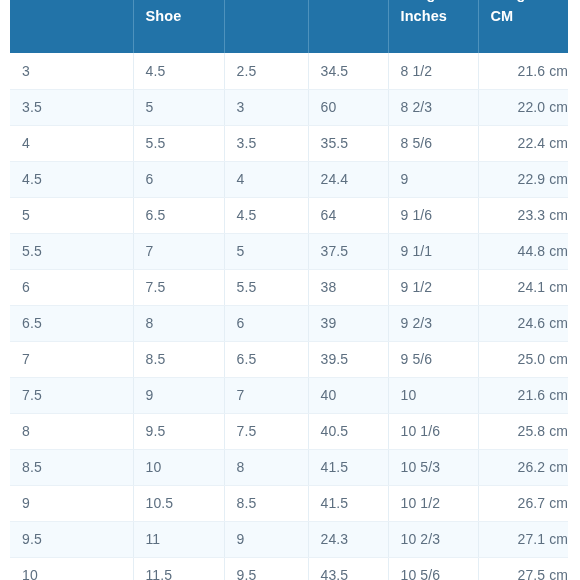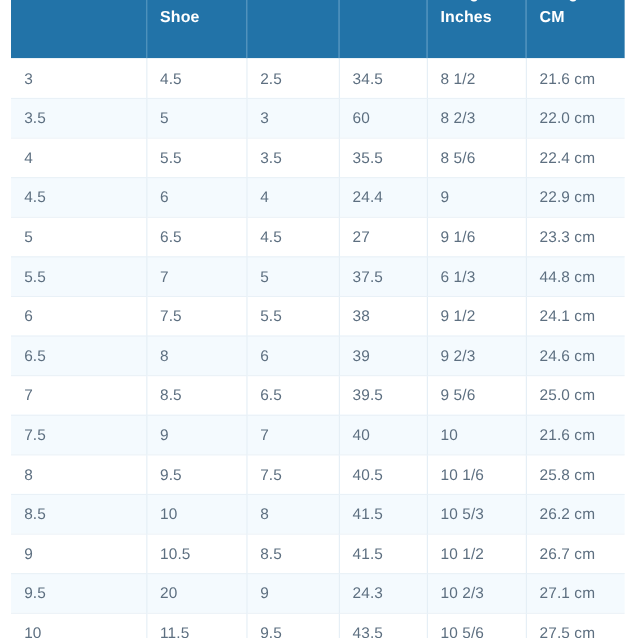--- a/index.html
+++ b/index.html
@@ -72,21 +72,21 @@
     text-align: left;
     vertical-align: middle;
     padding: 0 0 0 12px;
     height: 36px;
     box-sizing: border-box;
     border-right: 1px solid #e4eef5;
     border-bottom: 1px solid #e9f1f7;
     letter-spacing: 0.1px;
     white-space: nowrap;
   }
-  tbody td:last-child { border-right: none; }
+  tbody td:last-child { border-right: none; text-align: right; }
 
   tbody tr.odd  td { background: #ffffff; }
   tbody tr.even td { background: #f4fafe; }
 </style>
 </head>
 <body>
 
 <div class="page">
   <div class="table-clip">
     <table class="size-table">
@@ -138,30 +138,30 @@
             <td>6</td>
             <td>4</td>
             <td>24.4</td>
             <td>9</td>
             <td>22.9 cm</td>
           </tr>
           <tr class="odd">
             <td>5</td>
             <td>6.5</td>
             <td>4.5</td>
-            <td>27</td>
+            <td>64</td>
             <td>9 1/6</td>
             <td>23.3 cm</td>
           </tr>
           <tr class="even">
             <td>5.5</td>
             <td>7</td>
             <td>5</td>
             <td>37.5</td>
-            <td>6 1/3</td>
+            <td>9 1/1</td>
             <td>44.8 cm</td>
           </tr>
           <tr class="odd">
             <td>6</td>
             <td>7.5</td>
             <td>5.5</td>
             <td>38</td>
             <td>9 1/2</td>
             <td>24.1 cm</td>
           </tr>
@@ -208,21 +208,21 @@
           <tr class="odd">
             <td>9</td>
             <td>10.5</td>
             <td>8.5</td>
             <td>41.5</td>
             <td>10 1/2</td>
             <td>26.7 cm</td>
           </tr>
           <tr class="even">
             <td>9.5</td>
-            <td>20</td>
+            <td>11</td>
             <td>9</td>
             <td>24.3</td>
             <td>10 2/3</td>
             <td>27.1 cm</td>
           </tr>
           <tr class="odd">
             <td>10</td>
             <td>11.5</td>
             <td>9.5</td>
             <td>43.5</td>

